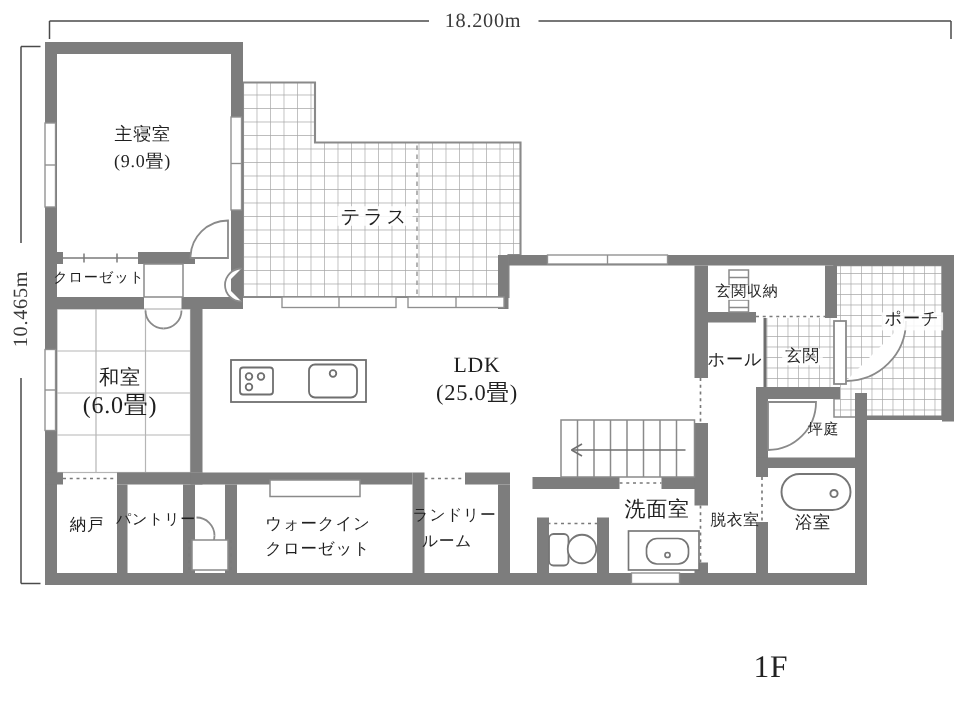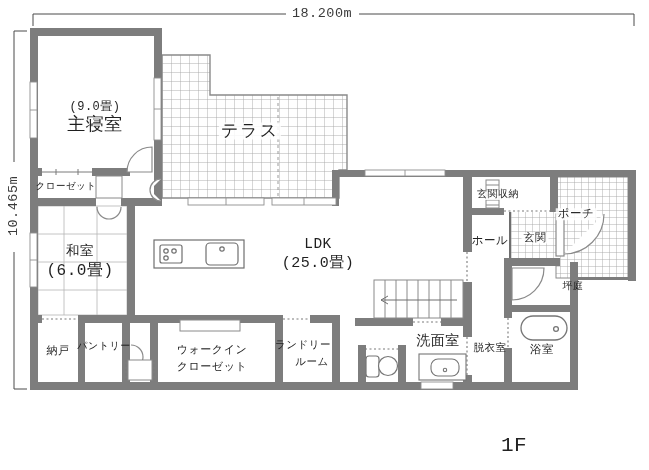--- a/index.html
+++ b/index.html
@@ -1,18 +1,18 @@
 <!DOCTYPE html>
 <html><head>
 <meta charset="utf-8">
 <style>
   html,body{margin:0;padding:0;background:#fff;}
   .plan{
     position:relative;width:649px;height:470px;background:#ffffff;overflow:hidden;
-    font-family:Liberation Mono, monospace;
+    font-family:Liberation Serif, serif;
   }
   .plan svg{position:absolute;left:0;top:0;}
   .lbl{
     position:absolute;transform:translate(-50%,-50%);
     color:#1f1f1f;white-space:nowrap;line-height:1;letter-spacing:0.5px;
   }
   .lbl.bg{background:rgba(255,255,255,0.85);padding:0 2px;}
   .lbl.vert{transform:translate(-50%,-50%) rotate(-90deg);}
   .dim{color:#3a3a3a;}
   .floorlbl{color:#222;}
@@ -216,37 +216,37 @@
       <line x1="14" y1="31" x2="14" y2="162"></line>
       <line x1="14" y1="252" x2="14" y2="389"></line>
       <line x1="14" y1="31" x2="27" y2="31"></line>
       <line x1="14" y1="389" x2="27" y2="389"></line>
     </g>
   </svg>
 
   <div class="lbl dim" style="left:322px;top:14px;font-size:13.5px;">18.200m</div>
   <div class="lbl dim vert" style="left:14px;top:206px;font-size:13.5px;">10.465m</div>
 
-  <div class="lbl" style="left:95px;top:89px;font-size:18px;margin-top:36px;">主寝室</div>
+  <div class="lbl" style="left:95px;top:89px;font-size:12px;">主寝室</div>
   <div class="lbl" style="left:95px;top:107px;font-size:12px;">(9.0畳)</div>
   <div class="lbl" style="left:66px;top:187px;font-size:9.5px;">クローゼット</div>
-  <div class="lbl bg" style="left:250px;top:131px;font-size:17px;letter-spacing:2px;">テラス</div>
+  <div class="lbl bg" style="left:250px;top:144px;font-size:13px;letter-spacing:2px;">テラス</div>
   <div class="lbl" style="left:80px;top:252px;font-size:13.5px;">和室</div>
   <div class="lbl" style="left:80px;top:271px;font-size:16px;">(6.0畳)</div>
   <div class="lbl" style="left:318px;top:244px;font-size:14.5px;text-align:right;">LDK</div>
   <div class="lbl" style="left:318px;top:263px;font-size:15px;">(25.0畳)</div>
   <div class="lbl bg" style="left:498px;top:195px;font-size:10px;">玄関収納</div>
   <div class="lbl bg" style="left:535px;top:238px;font-size:11px;">玄関</div>
-  <div class="lbl bg" style="left:576px;top:214px;font-size:11.5px;">ポーチ</div>
+  <div class="lbl bg" style="left:608px;top:214px;font-size:11.5px;">ポーチ</div>
   <div class="lbl" style="left:490px;top:241px;font-size:11.5px;">ホール</div>
-  <div class="lbl" style="left:549px;top:287px;font-size:10px;padding-left:48px;">坪庭</div>
+  <div class="lbl" style="left:549px;top:287px;font-size:10px;">坪庭</div>
   <div class="lbl" style="left:58px;top:351px;font-size:11px;">納戸</div>
   <div class="lbl" style="left:104px;top:347px;font-size:10px;">パントリー</div>
   <div class="lbl" style="left:212px;top:350px;font-size:11px;">ウォークイン</div>
   <div class="lbl" style="left:212px;top:367px;font-size:11px;">クローゼット</div>
   <div class="lbl" style="left:303px;top:345px;font-size:10.5px;">ランドリー</div>
-  <div class="lbl" style="left:312px;top:362px;font-size:10.5px;">ルーム</div>
+  <div class="lbl" style="left:298px;top:362px;font-size:10.5px;">ルーム</div>
   <div class="lbl" style="left:438px;top:341px;font-size:14px;">洗面室</div>
   <div class="lbl" style="left:490px;top:348px;font-size:10.5px;">脱衣室</div>
   <div class="lbl" style="left:542px;top:350px;font-size:11.5px;">浴室</div>
 
   <div class="lbl floorlbl" style="left:514px;top:445px;font-size:21px;text-align:center;">1F</div>
 </div>
 
 </body></html>

